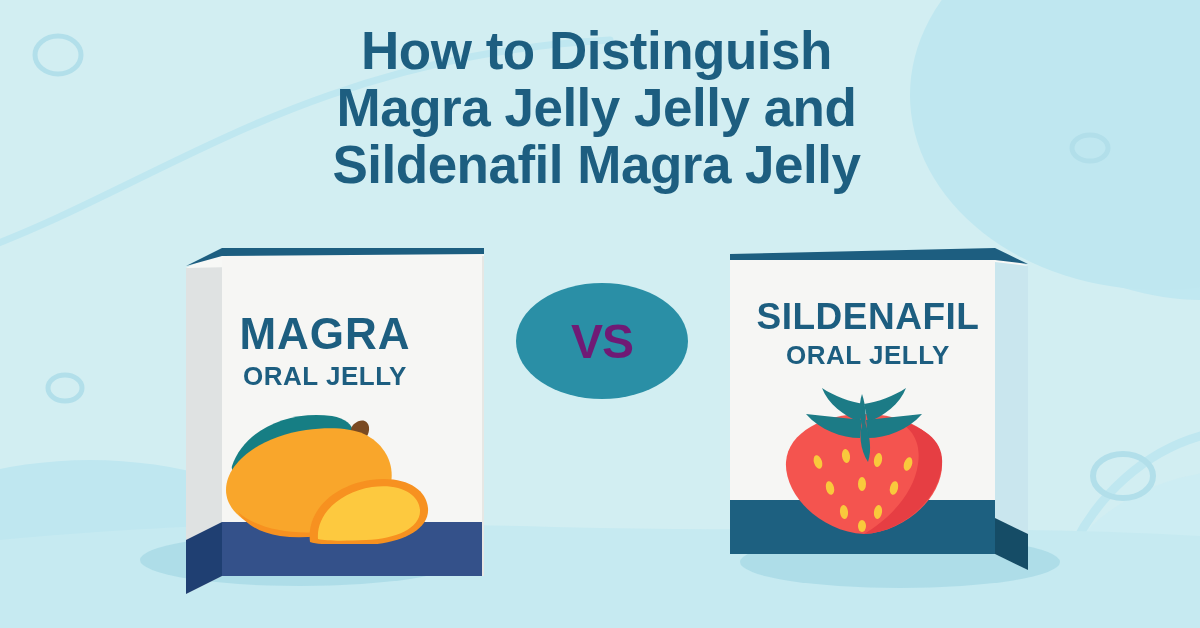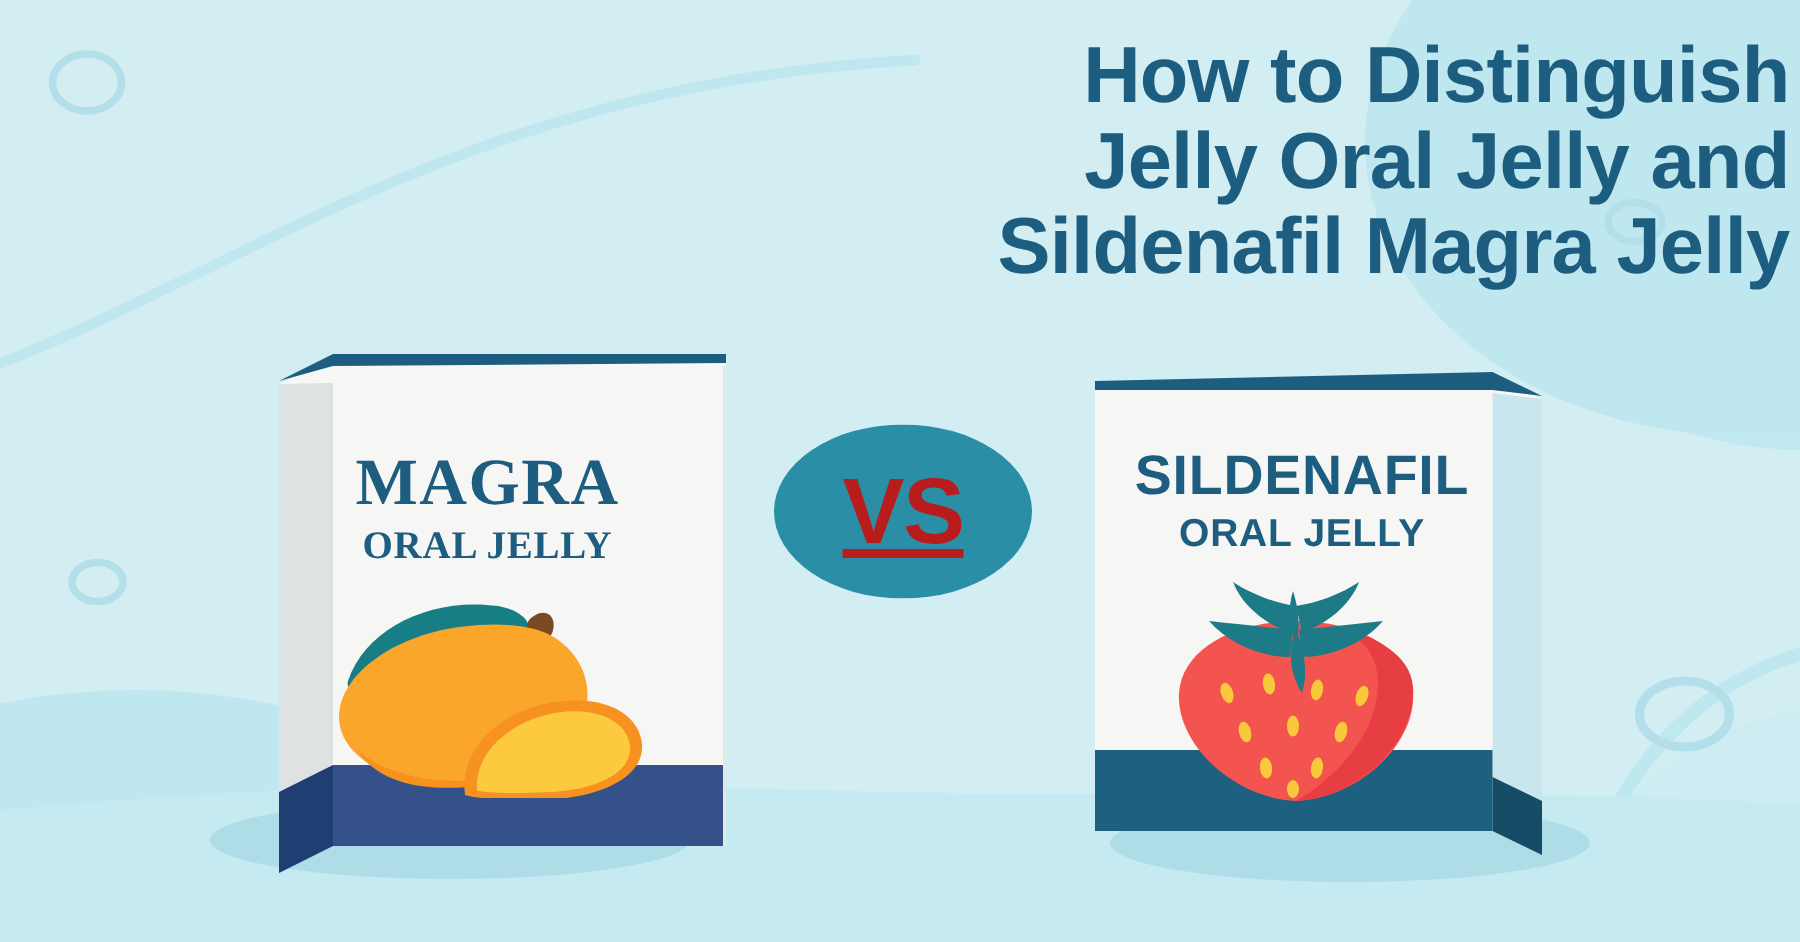--- a/index.html
+++ b/index.html
@@ -11,38 +11,38 @@
     position:relative;
   }
   .stage { position:absolute; inset:0; width:1200px; height:628px; overflow:hidden; }
 
   
   .bg-svg { position:absolute; left:0; top:0; width:1200px; height:628px; }
 
   
   .title-block {
     position:absolute; left:0; top:22px; width:1193px;
-    text-align:right; z-index:6;
+    text-align:center; z-index:6;
   }
   .title-line {
     display:block;
     font-family:"Liberation Sans", sans-serif;
     font-weight:bold;
     font-size:53px;
     line-height:57px;
     letter-spacing:-0.5px;
     color:#1d5e80;
     white-space:nowrap;
   }
 
   
   .product { position:absolute; z-index:5; }
 
   
-  #box-left  { left:172px; top:232px; width:318px; height:350px;font-family:Liberation Serif, serif; }
+  #box-left  { left:172px; top:244px; width:318px; height:350px; }
   #box-right { left:712px; top:236px; width:322px; height:352px; }
 
   .box-svg { position:absolute; left:0; top:0; }
 
   .box-text {
     position:absolute;
     text-align:center;
     z-index:3;
     pointer-events:none;
   }
@@ -74,24 +74,23 @@
   #fruit-right { left:62px; top:148px; width:180px; height:152px; }
 
   
   #vs-badge {
     position:absolute; left:516px; top:283px;
     width:172px; height:116px; z-index:8;
   }
   .vs-label {
     position:absolute; left:0; top:0; width:172px; height:116px;
     display:flex; align-items:center; justify-content:center;
-    color:#b91c1c; font-weight:bold; font-size:62px;
+    color:#701a75; font-weight:bold; font-size:48px;
     letter-spacing:-1px;
     font-family:"Liberation Sans", sans-serif;
-    text-decoration:underline;
   }
 </style>
 </head>
 <body>
 
 <div class="stage">
 
   <svg class="bg-svg" viewBox="0 0 1200 628">
     <rect x="0" y="0" width="1200" height="628" fill="#d2eef2"></rect>
 
@@ -111,21 +110,21 @@
     <ellipse cx="65" cy="388" rx="17" ry="13" fill="none" stroke="#b2dfea" stroke-width="5"></ellipse>
     <ellipse cx="1090" cy="148" rx="18" ry="13" fill="none" stroke="#b2dfea" stroke-width="5"></ellipse>
     <ellipse cx="1123" cy="476" rx="30" ry="22" fill="none" stroke="#b2dfea" stroke-width="6"></ellipse>
 
     <ellipse cx="300" cy="560" rx="160" ry="26" fill="#a9dae6" opacity="0.85"></ellipse>
     <ellipse cx="900" cy="562" rx="160" ry="26" fill="#a9dae6" opacity="0.85"></ellipse>
   </svg>
 
   <div class="title-block">
     <span class="title-line">How to Distinguish</span>
-    <span class="title-line">Jelly Oral Jelly and</span>
+    <span class="title-line">Magra Jelly Jelly and</span>
     <span class="title-line">Sildenafil Magra Jelly</span>
   </div>
 
   <div class="product" id="box-left">
     <svg class="box-svg" width="318" height="350" viewBox="0 0 318 350">
 
       <polygon points="14,24 50,6 50,332 14,350" fill="#dfe2e2"></polygon>
 
       <polygon points="14,24 50,6 312,6 312,18" fill="#f7f8f6"></polygon>
       <polygon points="14,22 50,4 312,4 312,10 50,12" fill="#1d5e80"></polygon>

